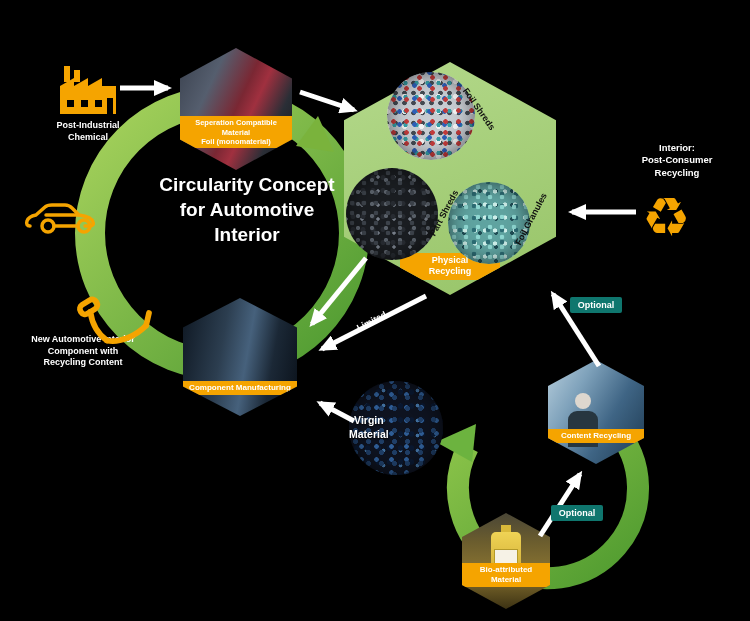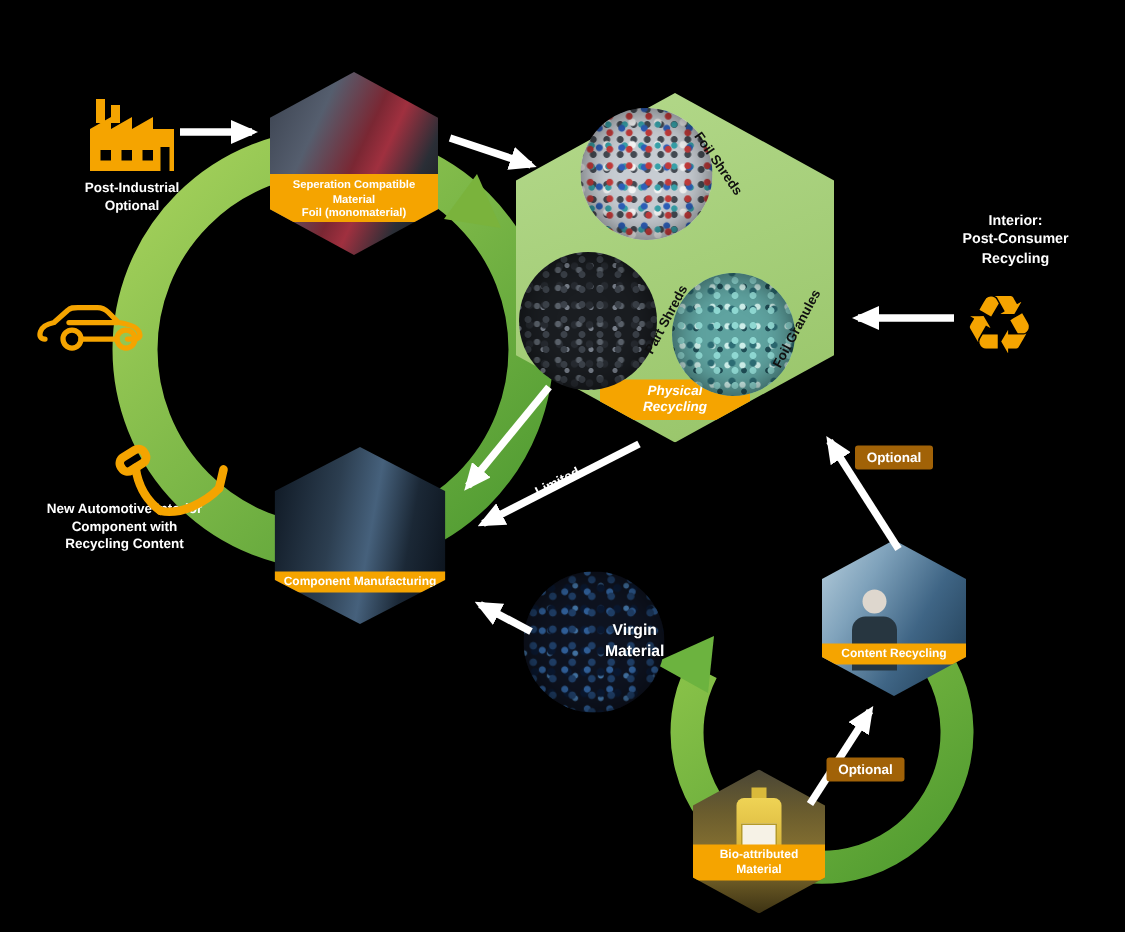--- a/index.html
+++ b/index.html
@@ -5,21 +5,21 @@
   html,body{margin:0;padding:0;background:#000;}
   #canvas{position:relative;width:750px;height:621px;background:#000;overflow:hidden;
           font-family:"Liberation Sans",sans-serif;}
   svg.layer{position:absolute;left:0;top:0;pointer-events:none;}
   .hex{position:absolute;clip-path:polygon(50% 0,100% 25%,100% 75%,50% 100%,0 75%,0 25%);}
   .banner{position:absolute;left:0;right:0;background:#F5A400;color:#fff;font-weight:bold;
           text-align:center;white-space:pre-line;line-height:1.25;padding:2px 0;}
   .circ{position:absolute;border-radius:50%;box-shadow:inset 0 0 20px rgba(0,0,0,.55);}
   .lbl{position:absolute;color:#fff;font-weight:bold;text-align:center;white-space:pre-line;line-height:1.3;}
   .rot{color:#101010;font-weight:bold;font-size:9px;text-align:center;position:absolute;white-space:nowrap;}
-  .badge{position:absolute;background:#a16207;color:#fff;font-weight:bold;font-size:9px;
+  .badge{position:absolute;background:#0f766e;color:#fff;font-weight:bold;font-size:9px;
          display:flex;align-items:center;justify-content:center;border-radius:2px;z-index:6;text-align:center;}
   .title{position:absolute;left:158px;top:172px;width:178px;color:#fff;font-weight:bold;
          font-size:19px;line-height:1.32;text-align:center;z-index:5;}
   
   .photo-sep{background:linear-gradient(115deg,#39404d 0%,#555e6e 28%,#7a2733 50%,#a0303f 60%,#2a2e36 78%,#14161a 100%);}
   .photo-comp{background:linear-gradient(100deg,#0e1722 0%,#2c3e50 35%,#46617c 55%,#1b2836 75%,#0a111a 100%);}
   .photo-chem{background:linear-gradient(120deg,#b8cfdd 0%,#7fa2bb 30%,#3f6585 62%,#1d3950 100%);}
   .photo-bio{background:linear-gradient(180deg,#4a4636 0%,#6b5d2e 30%,#8a7431 62%,#3c3213 100%);}
   .big-green{background:linear-gradient(160deg,#b4d98b,#97c468);}
   .spk-foil{background-color:#c7ccd2;background-image:
@@ -44,21 +44,21 @@
     radial-gradient(circle,#1f4d55 1.6px,transparent 2.2px);
     background-size:12px 10px,14px 12px,10px 13px,16px 14px;
     background-position:0 0,5px 6px,2px 3px,8px 2px;}
   .spk-virgin{background-color:#0e1320;background-image:
     radial-gradient(circle,#1f3e66 2.2px,transparent 2.8px),
     radial-gradient(circle,#2f5d95 2px,transparent 2.6px),
     radial-gradient(circle,#0a1830 2.4px,transparent 3px),
     radial-gradient(circle,#41709f 1.6px,transparent 2.2px);
     background-size:13px 11px,15px 13px,11px 14px,17px 15px;
     background-position:0 0,5px 7px,2px 4px,9px 2px;
-    display:flex;align-items:center;justify-content:flex-end;}
+    display:flex;align-items:center;justify-content:flex-start;}
   .person-head{position:absolute;left:28%;top:32%;width:16px;height:16px;border-radius:50%;background:#ded7ce;}
   .person-body{position:absolute;left:21%;top:49%;width:30px;height:36px;border-radius:9px 9px 0 0;background:#273640;}
   .bottle{position:absolute;left:50%;top:20%;transform:translateX(-50%);width:30px;height:54px;
           background:linear-gradient(180deg,#efd355,#c9a32c);border-radius:5px;}
   .bottle-cap{position:absolute;left:50%;top:13%;transform:translateX(-50%);width:10px;height:7px;background:#d9b93a;}
   .bottle-label{position:absolute;left:50%;top:38%;transform:translateX(-50%);width:22px;height:16px;
           background:#f6f2e6;border:1px solid #b49a2a;}
   .recycle-glyph{position:absolute;left:642px;top:190px;font-size:54px;color:#F5A400;line-height:1;z-index:5;}
 </style>
 </head>
@@ -82,21 +82,21 @@
     <path d="M614,427 A90 90 0 1 1 468,447" fill="none" stroke="url(#g2)" stroke-width="22"></path>
     <polygon points="436,442 476,424 472,462" fill="#6CB33F"></polygon>
   </svg>
 
   <div class="hex photo-sep" style="left:180px;top:48px;width:112px;height:122px;z-index:2">
     <div class="banner" style="top:56%;font-size:7.5px;">Seperation Compatible Material
 Foil (monomaterial)</div>
   </div>
 
   <div class="hex big-green" style="left:344px;top:62px;width:212px;height:233px;z-index:2">
-    <div class="banner" style="top:82%;left:50%;right:auto;transform:translateX(-50%);width:100px;font-size:9px;font-style:italic;">Physical
+    <div class="banner" style="top:82%;left:50%;right:auto;transform:translateX(-50%);width:100px;font-size:9px;">Physical
 Recycling</div>
   </div>
 
   <div class="circ spk-foil" style="left:387px;top:72px;width:88px;height:88px;z-index:3"></div>
   <div class="circ spk-part" style="left:346px;top:168px;width:92px;height:92px;z-index:3"></div>
   <div class="circ spk-gran" style="left:448px;top:182px;width:82px;height:82px;z-index:3"></div>
 
   <div class="rot" style="left:448px;top:104px;width:62px;transform:rotate(55deg);z-index:4">Foil Shreds</div>
   <div class="rot" style="left:412px;top:208px;width:64px;transform:rotate(-62deg);z-index:4">Part Shreds</div>
   <div class="rot" style="left:492px;top:214px;width:78px;transform:rotate(-62deg);z-index:4">Foil Granules</div>
@@ -135,23 +135,24 @@
       <line x1="300" y1="92" x2="354" y2="110"></line>
       <line x1="636" y1="212" x2="572" y2="212"></line>
       <line x1="599" y1="366" x2="553" y2="294"></line>
       <line x1="540" y1="536" x2="580" y2="474"></line>
       <line x1="426" y1="296" x2="322" y2="349"></line>
       <line x1="366" y1="258" x2="312" y2="324"></line>
       <line x1="354" y1="421" x2="320" y2="403"></line>
     </g>
   </svg>
 
+  <div class="title">Circularity Concept for Automotive Interior</div>
 
   <div class="lbl" style="left:38px;top:120px;width:100px;font-size:9px;z-index:5">Post-Industrial
-Optional</div>
+Chemical</div>
 
   <div class="lbl" style="left:625px;top:142px;width:104px;font-size:9.5px;z-index:5">Interior:
 Post-Consumer
 Recycling</div>
 
   <div class="lbl" style="left:8px;top:334px;width:150px;font-size:9px;z-index:5">New Automotive Interior
 Component with
 Recycling Content</div>
 
   <div class="lbl" style="left:344px;top:316px;width:56px;font-size:9px;transform:rotate(-27deg);z-index:6">Limited</div>

